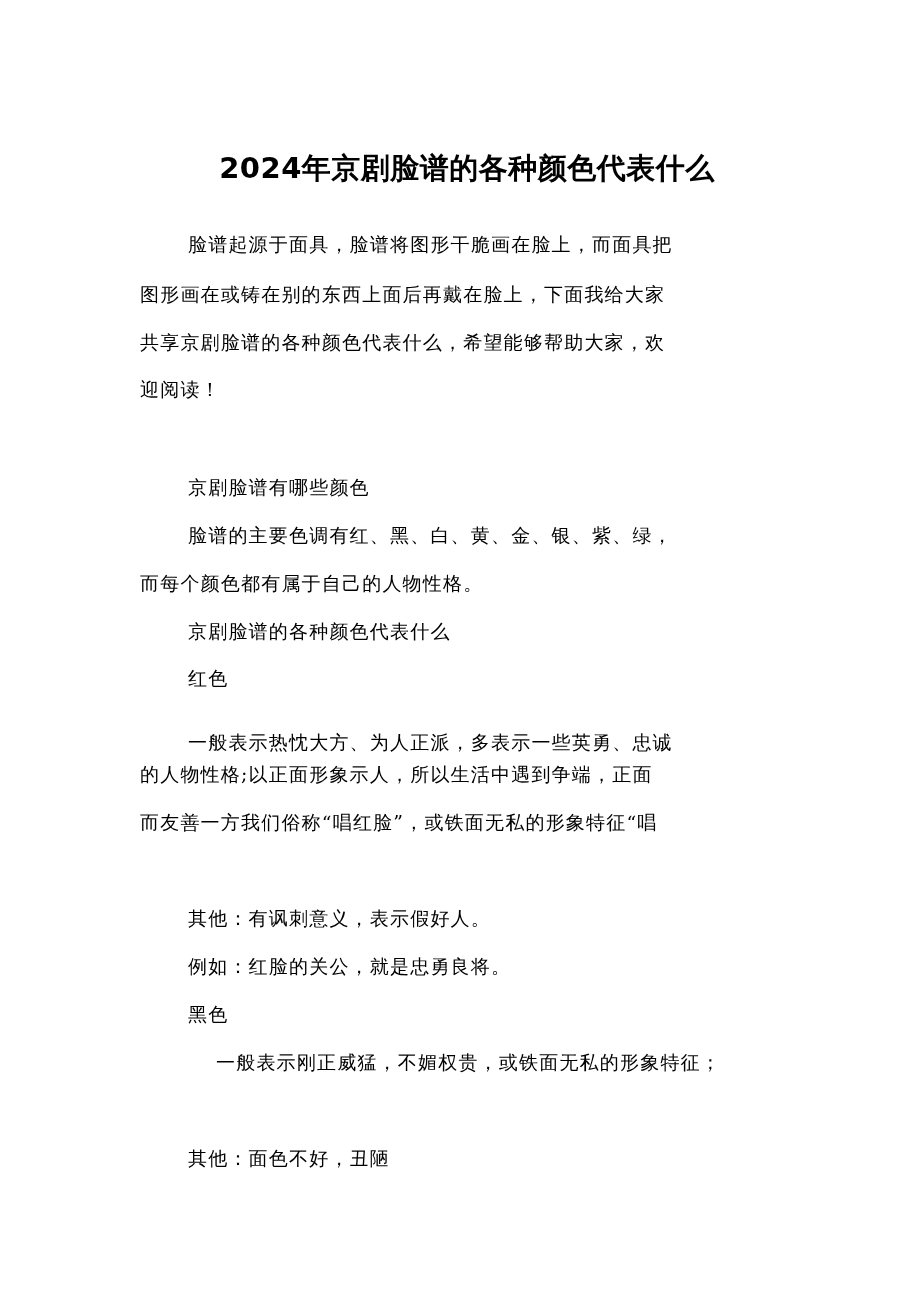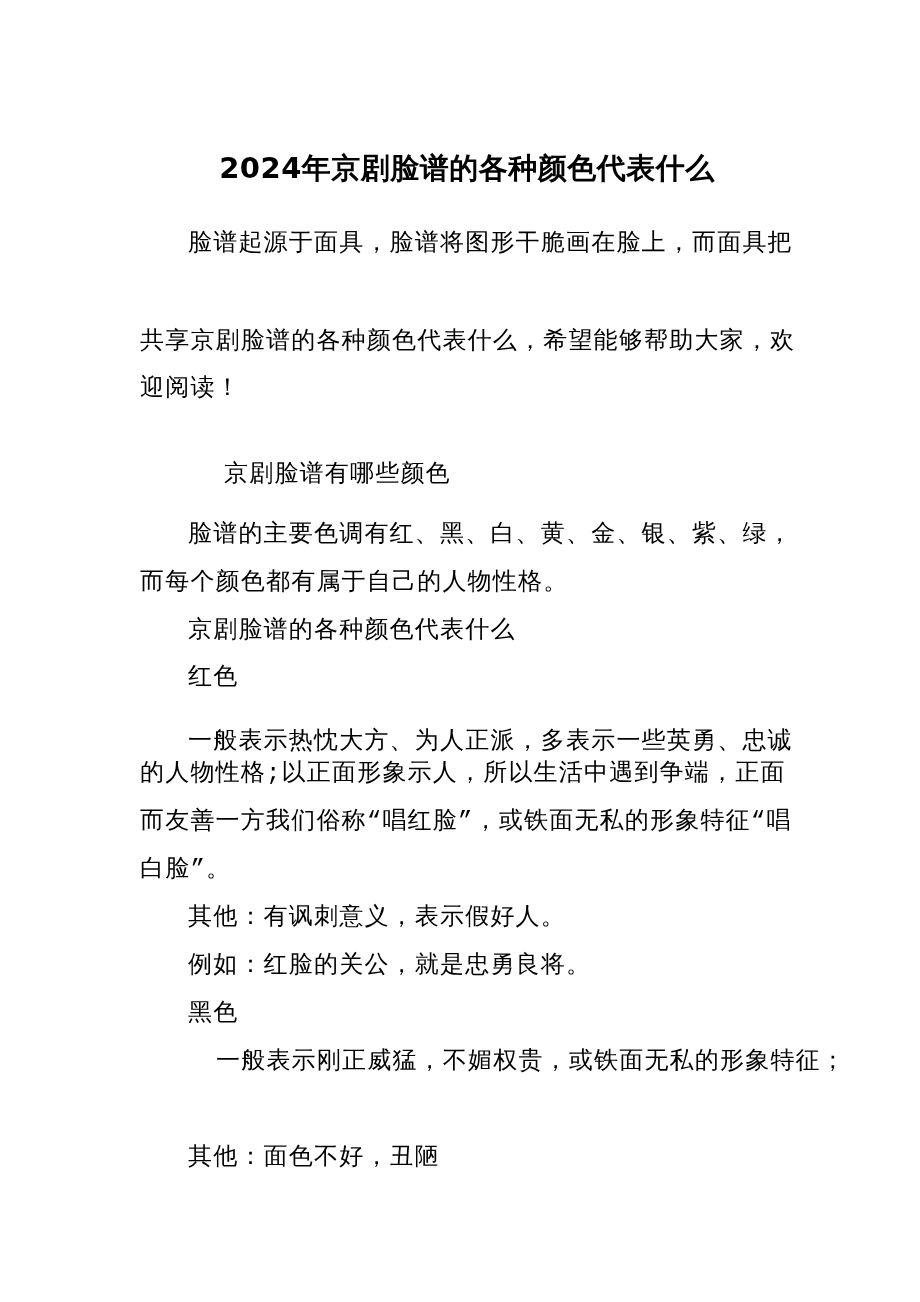--- a/index.html
+++ b/index.html
@@ -34,53 +34,52 @@
       font-size: 29px;
       line-height: 44px;
       letter-spacing: 0.5px;
       margin: 0;
       padding-left: 7px;
     }
     .line {
       position: absolute;
       left: 140px;
       width: 660px;
-      font-size: 24px;
+      font-size: 19px;
       line-height: 30px;
       white-space: nowrap;
       letter-spacing: 1.2px;
-      font-family: Liberation Mono, monospace;
     }
     .indent {
       left: 188px;
       width: 612px;
     }
   </style>
 </head>
 <body>
 
 <div class="page">
 
   <h1 class="title">2024年京剧脸谱的各种颜色代表什么</h1>
 
   <div class="line indent" style="top:229px;">脸谱起源于面具，脸谱将图形干脆画在脸上，而面具把</div>
+  <div class="line" style="top:279px;">图形画在或铸在别的东西上面后再戴在脸上，下面我给大家</div>
   <div class="line" style="top:327px;">共享京剧脸谱的各种颜色代表什么，希望能够帮助大家，欢</div>
   <div class="line" style="top:374px;">迎阅读！</div>
 
-  <div class="line indent" style="top:460px;margin-left:36px;">京剧脸谱有哪些颜色</div>
+  <div class="line indent" style="top:472px;">京剧脸谱有哪些颜色</div>
   <div class="line indent" style="top:520px;">脸谱的主要色调有红、黑、白、黄、金、银、紫、绿，</div>
   <div class="line" style="top:568px;">而每个颜色都有属于自己的人物性格。</div>
 
   <div class="line indent" style="top:616px;">京剧脸谱的各种颜色代表什么</div>
 
   <div class="line indent" style="top:663px;">红色</div>
   <div class="line indent" style="top:727px;">一般表示热忱大方、为人正派，多表示一些英勇、忠诚</div>
   <div class="line" style="top:759px;">的人物性格;以正面形象示人，所以生活中遇到争端，正面</div>
   <div class="line" style="top:807px;">而友善一方我们俗称“唱红脸”，或铁面无私的形象特征“唱</div>
-  <div class="line" style="top:855px;">白脸”。</div>
   <div class="line indent" style="top:903px;">其他：有讽刺意义，表示假好人。</div>
   <div class="line indent" style="top:951px;">例如：红脸的关公，就是忠勇良将。</div>
 
   <div class="line indent" style="top:999px;">黑色</div>
   <div class="line indent" style="top:1047px;margin-left:28px;">一般表示刚正威猛，不媚权贵，或铁面无私的形象特征；</div>
   <div class="line indent" style="top:1143px;">其他：面色不好，丑陋</div>
 
 </div>
 
 </body></html>

